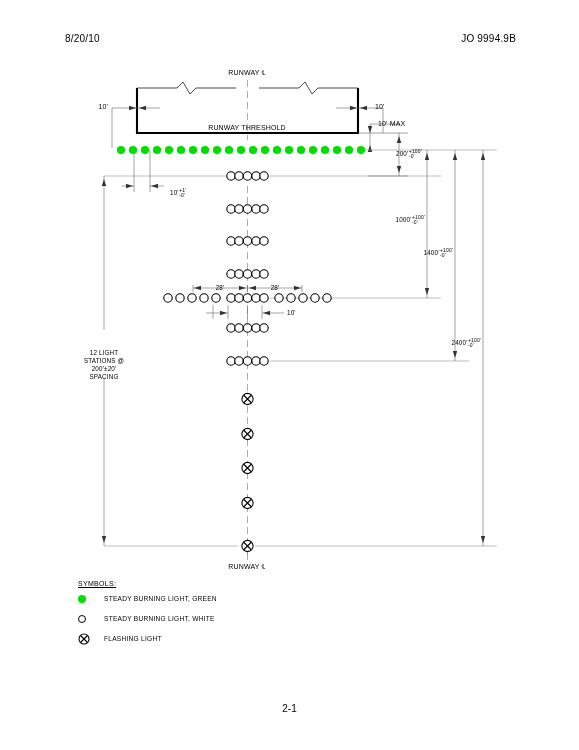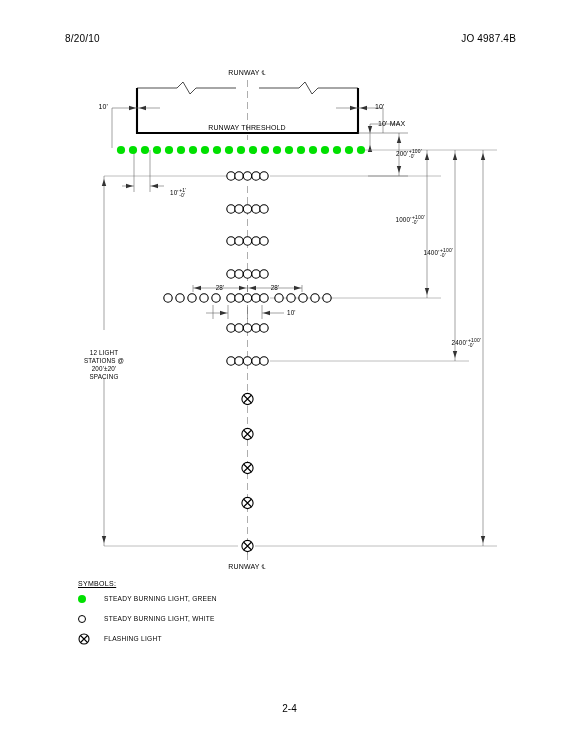--- a/index.html
+++ b/index.html
@@ -36,21 +36,21 @@
            font-size:12.5px;letter-spacing:.3px;}
   .pageno{position:absolute;left:0;right:0;top:703px;text-align:center;
           font-size:10px;}
 </style>
 </head>
 <body>
 
 <div class="page">
 
   <div class="hdr l">8/20/10</div>
-  <div class="hdr r">JO 4987.4B</div>
+  <div class="hdr r">JO 9994.9B</div>
 
   <svg id="figure-canvas" viewBox="0 0 579 750" xmlns="http://www.w3.org/2000/svg">
 
     <g stroke="#000" fill="none" stroke-width="0.7" shape-rendering="geometricPrecision">
 
       <g stroke-width="2.1">
         <path d="M137,88 L137,133 L358,133 L358,88"></path>
       </g>
 
       <g stroke-width="0.7">
@@ -361,15 +361,15 @@
       <div class="sym-ico">
         <svg width="12" height="12" viewBox="0 0 12 12">
           <circle cx="6" cy="6" r="5" fill="#fff" stroke="#000" stroke-width="1.1"></circle>
           <path d="M2.5,2.5 L9.5,9.5 M9.5,2.5 L2.5,9.5" stroke="#000" stroke-width="1.1"></path>
         </svg>
       </div>
       <div class="sym-txt">FLASHING LIGHT</div>
     </div>
   </div>
 
-  <div class="pageno">2-4</div>
+  <div class="pageno">2-1</div>
 
 </div>
 
 </body></html>

